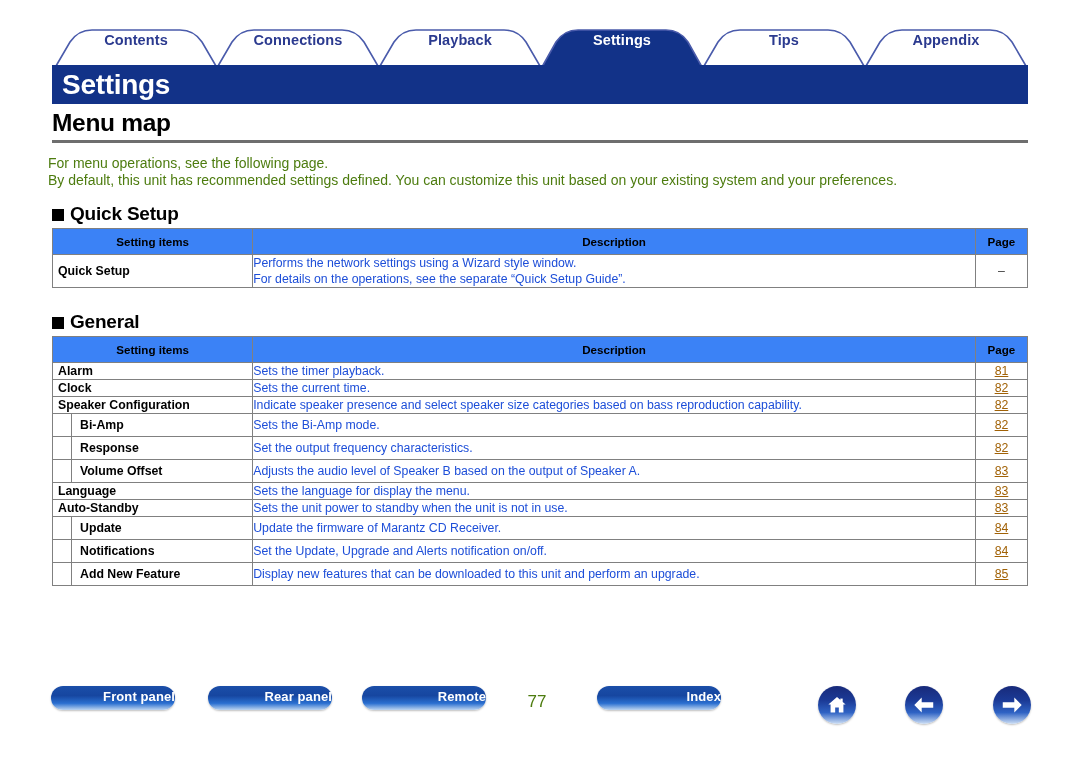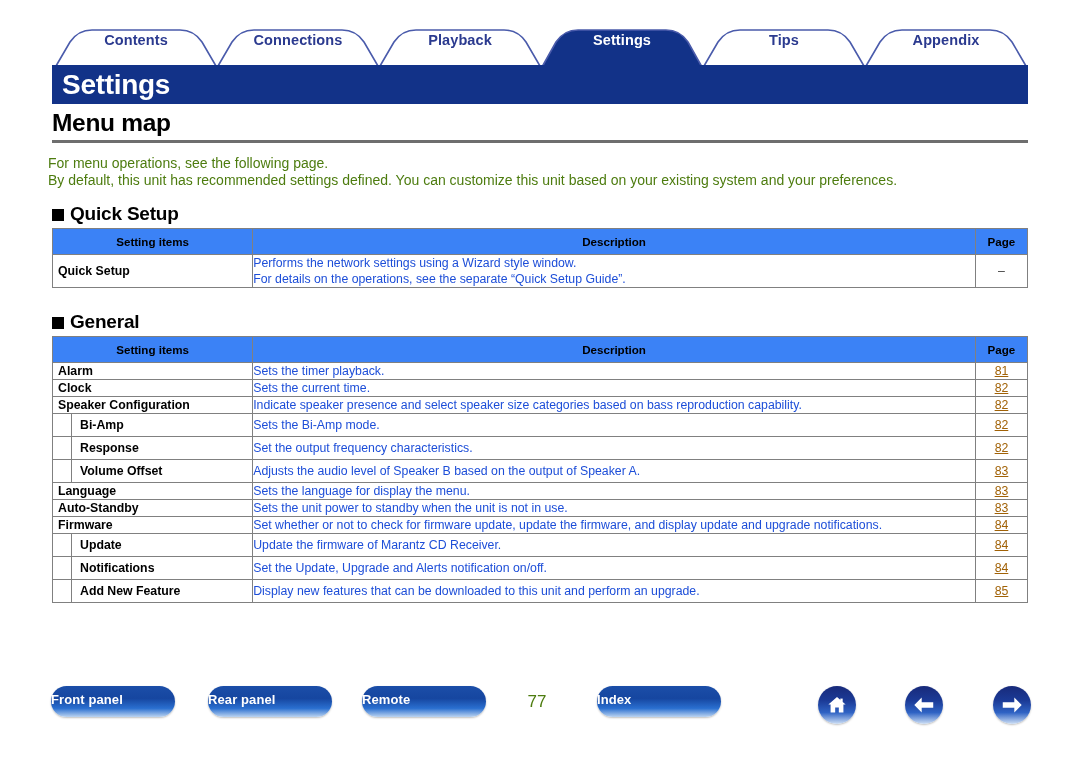--- a/index.html
+++ b/index.html
@@ -195,27 +195,27 @@
     position: absolute;
     left: 0;
     top: 686px;
     width: 1080px;
     height: 50px;
   }
   .pill {
     position: absolute;
     top: 0;
     width: 124px;
-    height: 31px;
+    height: 24px;
     border-radius: 18px;
     background: linear-gradient(to bottom, #1b4ea8 0%, #1646a0 40%, #2a6fd0 72%, #bcd4f0 100%);
     box-shadow: 0 1px 2px rgba(0,0,0,0.25);
     display: flex;
     align-items: center;
-    justify-content: flex-start;
+    justify-content: flex-end;
   }
   .pill span {
     color: #ffffff;
     font-size: 13px;
     font-weight: bold;
     letter-spacing: 0.1px;
     position: relative;
     top: -2px;
   }
   .pagenum {
@@ -399,29 +399,20 @@
       <tr>
         <td class="cell-item lvl1">
           <span class="indent-wrap">Auto-Standby</span>
         </td>
         <td class="cell-desc">
           <span class="ln">Sets the unit power to standby when the unit is not in use.</span>
         </td>
         <td class="cell-page"><span class="lnk">83</span></td>
       </tr>
       <tr>
-        <td class="cell-item lvl1">
-          <span class="indent-wrap">Firmware</span>
-        </td>
-        <td class="cell-desc">
-          <span class="ln">Set whether or not to check for firmware update, update the firmware, and display update and upgrade notifications.</span>
-        </td>
-        <td class="cell-page"><span class="lnk">84</span></td>
-      </tr>
-      <tr>
         <td class="cell-item lvl2">
           <span class="indent-wrap">Update</span>
         </td>
         <td class="cell-desc">
           <span class="ln">Update the firmware of Marantz CD Receiver.</span>
         </td>
         <td class="cell-page"><span class="lnk">84</span></td>
       </tr>
       <tr>
         <td class="cell-item lvl2">

